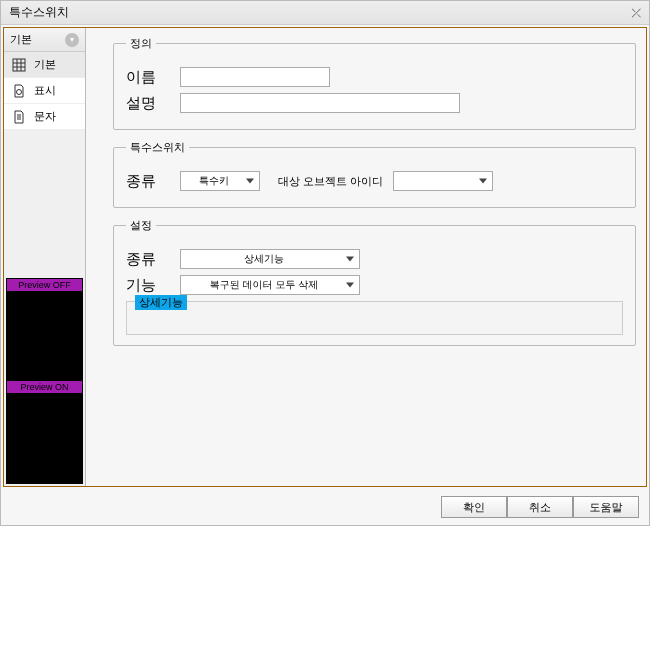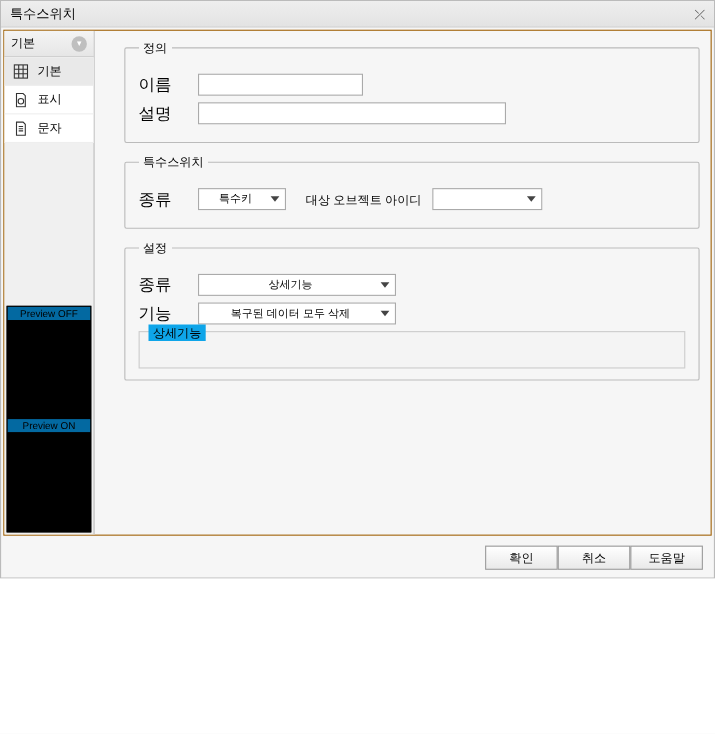--- a/index.html
+++ b/index.html
@@ -10,21 +10,21 @@
     .body-area { flex: 1; display: flex; border: 1px solid #a16207; margin: 2px; background: #f6f6f6; overflow: hidden; gap: 17px; }
     .sidebar { width: 82px; border-right: 1px solid #bbb; display: flex; flex-direction: column; background: #f0f0f0; }
     .accordion-header { display: flex; align-items: center; justify-content: space-between; padding: 4px 6px; background: linear-gradient(#f4f4f4,#e6e6e6); border-bottom: 1px solid #ccc; font-size: 11px; cursor: pointer; }
     .accordion-header .disc { width: 14px; height: 14px; border-radius: 50%; background: #bfbfbf; display: flex; align-items: center; justify-content: center; color: #fff; font-size: 8px; }
     .sidebar-items { background: #fff; }
     .sidebar-item { display: flex; align-items: center; gap: 8px; padding: 5px 8px; font-size: 11px; border-bottom: 1px solid #eee; cursor: pointer; }
     .sidebar-item.active { background: #e9e9e9; }
     .sidebar-icon { width: 14px; height: 14px; display: inline-block; }
     .sidebar-spacer { flex: 1; }
     .previews { border: 1px solid #000; margin: 2px; background: #000; display: flex; flex-direction: column; }
-    .preview-label { background: #0369a1; color: #000; font-size: 9px; text-align: center; padding: 1px 0; }
+    .preview-label { background: #a21caf; color: #000; font-size: 9px; text-align: center; padding: 1px 0; }
     .preview-area { height: 90px; background: #000; }
     .main { flex: 1; padding: 8px 10px; display: flex; flex-direction: column; gap: 10px; overflow: auto; }
     fieldset { border: 1px solid #bbb; border-radius: 2px; padding: 10px 12px; font-size: 11px; }
     legend { padding: 0 4px; font-size: 11px; }
     .form-row { display: flex; align-items: center; gap: 10px; margin: 6px 0; }
     .form-label { width: 44px; text-align: left; font-size: 15px; }
     .text-input { border: 1px solid #aaa; height: 20px; padding: 1px 4px; font-size: 11px; background: #fff; }
     .dropdown { position: relative; display: flex; align-items: center; justify-content: center; border: 1px solid #aaa; background: #fff; height: 20px; font-size: 10px; cursor: pointer; text-align: center; padding: 0 18px 0 6px; }
     .dropdown .caret { position: absolute; right: 5px; top: 50%; transform: translateY(-50%); width: 0; height: 0; border-left: 4px solid transparent; border-right: 4px solid transparent; border-top: 5px solid #444; }
     .subgroup { border: 1px solid #ccc; padding: 8px 10px 24px; margin-top: 6px; position: relative; }

